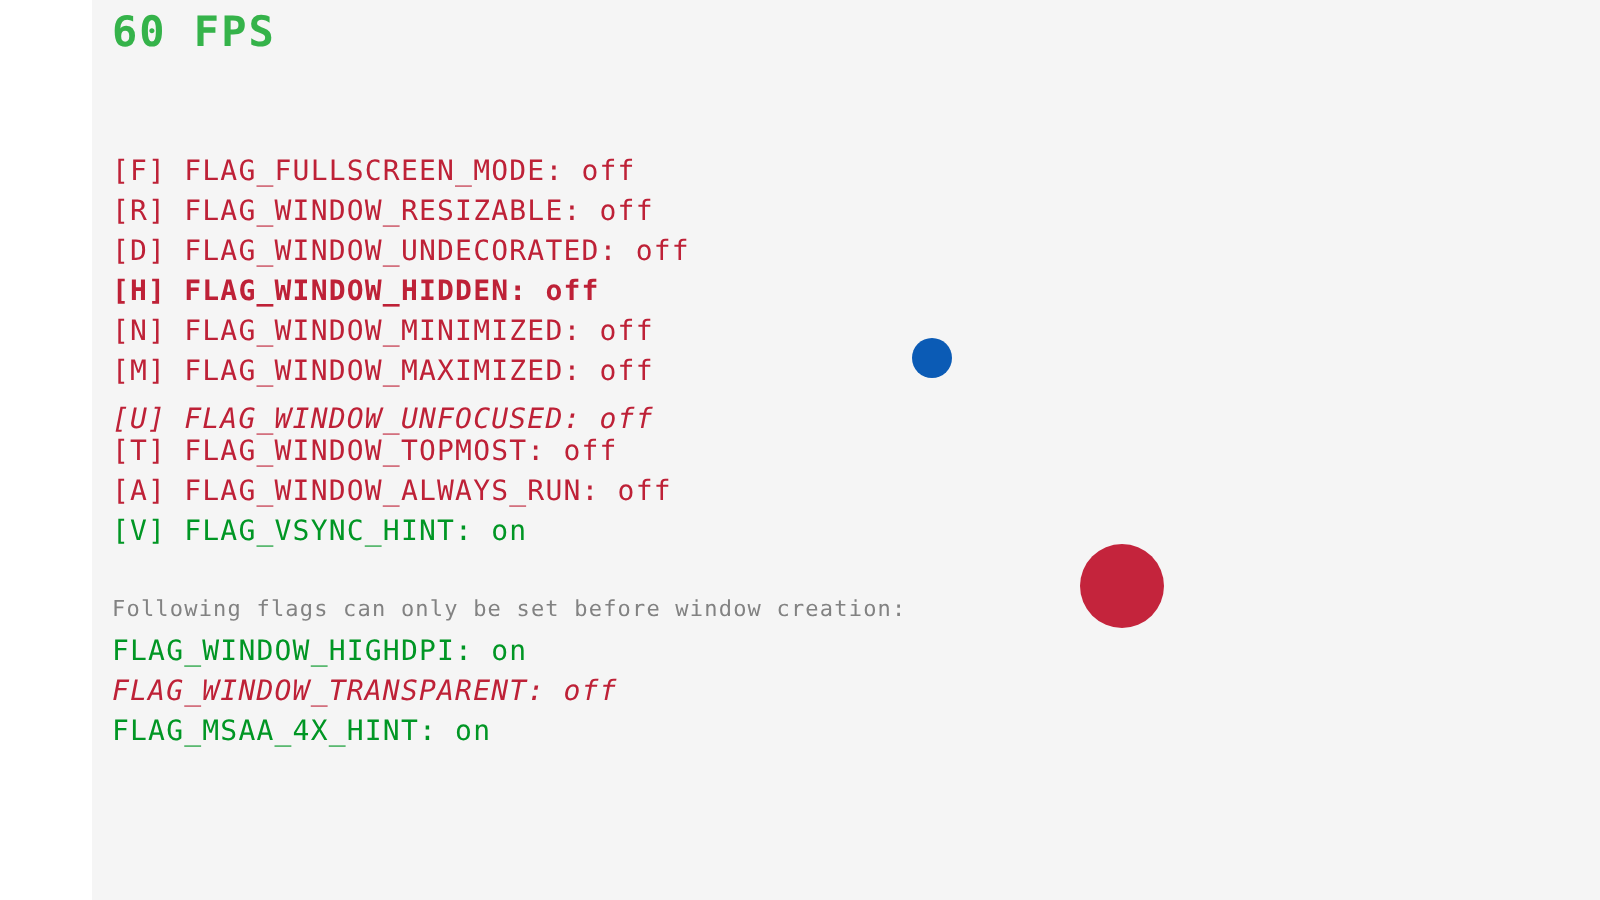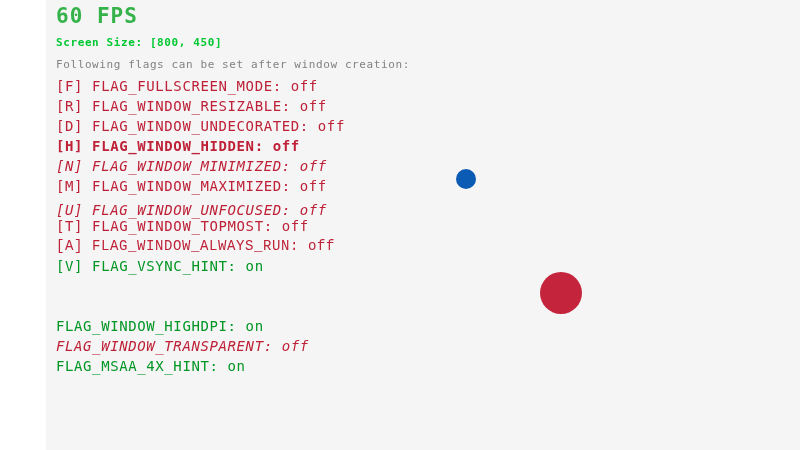--- a/index.html
+++ b/index.html
@@ -84,37 +84,36 @@
     background: #c4243c;
   }
 </style>
 </head>
 <body>
 
 <div id="app">
 
   <div class="fps" style="color: rgb(53, 179, 74);">60 FPS</div>
 
-  <div class="screensize" style="color: rgb(0, 200, 50);">Screen Size: [800, 450]</div>
 
-  <div class="section-head" id="head-after" style="color: rgb(130, 130, 130);">Following flags can be set after window creation:</div>
 
   <div id="runtime-flag-list">
       <div class="flag-line st-off" style="top: 79px; color: rgb(190, 33, 55);">[F] FLAG_FULLSCREEN_MODE: off</div>
       <div class="flag-line st-off" style="top: 99px; color: rgb(190, 33, 55);">[R] FLAG_WINDOW_RESIZABLE: off</div>
       <div class="flag-line st-off" style="top: 119px; color: rgb(190, 33, 55);">[D] FLAG_WINDOW_UNDECORATED: off</div>
       <div class="flag-line st-off" style="top: 139px; color: rgb(190, 33, 55); font-weight: bold;">[H] FLAG_WINDOW_HIDDEN: off</div>
-      <div class="flag-line st-off" style="top: 159px; color: rgb(190, 33, 55); font-style: italic;">[N] FLAG_WINDOW_MINIMIZED: off</div>
+      <div class="flag-line st-off" style="top: 159px; color: rgb(190, 33, 55);">[N] FLAG_WINDOW_MINIMIZED: off</div>
       <div class="flag-line st-off" style="top: 179px; color: rgb(190, 33, 55);">[M] FLAG_WINDOW_MAXIMIZED: off</div>
       <div class="flag-line st-off" style="top: 203px; color: rgb(190, 33, 55); font-style: italic;">[U] FLAG_WINDOW_UNFOCUSED: off</div>
       <div class="flag-line st-off" style="top: 219px; color: rgb(190, 33, 55);">[T] FLAG_WINDOW_TOPMOST: off</div>
-      <div class="flag-line st-off" style="top: 239px; color: rgb(190, 33, 55); font-family: Liberation Mono, monospace;">[A] FLAG_WINDOW_ALWAYS_RUN: off</div>
+      <div class="flag-line st-off" style="top: 239px; color: rgb(190, 33, 55);">[A] FLAG_WINDOW_ALWAYS_RUN: off</div>
       <div class="flag-line st-on" style="top: 259px; color: rgb(0, 150, 36);">[V] FLAG_VSYNC_HINT: on</div>
     </div>
 
+  <div class="section-head" id="head-before" style="color: rgb(130, 130, 130);">Following flags can only be set before window creation:</div>
 
   <div id="startup-flag-list">
       <div class="flag-line st-on" style="top: 319px; color: rgb(0, 150, 36);">FLAG_WINDOW_HIGHDPI: on</div>
       <div class="flag-line st-off" style="top: 339px; color: rgb(190, 33, 55); font-style: italic;">FLAG_WINDOW_TRANSPARENT: off</div>
       <div class="flag-line st-on" style="top: 359px; color: rgb(0, 150, 36);">FLAG_MSAA_4X_HINT: on</div>
     </div>
 
   <div class="ball" id="ball-blue" style="left: 410px; top: 169px; width: 20px; height: 20px; background: rgb(11, 91, 181);"></div>
 
   <div class="ball" id="ball-red" style="left: 494px; top: 272px; width: 42px; height: 42px; background: rgb(196, 36, 60);"></div>

